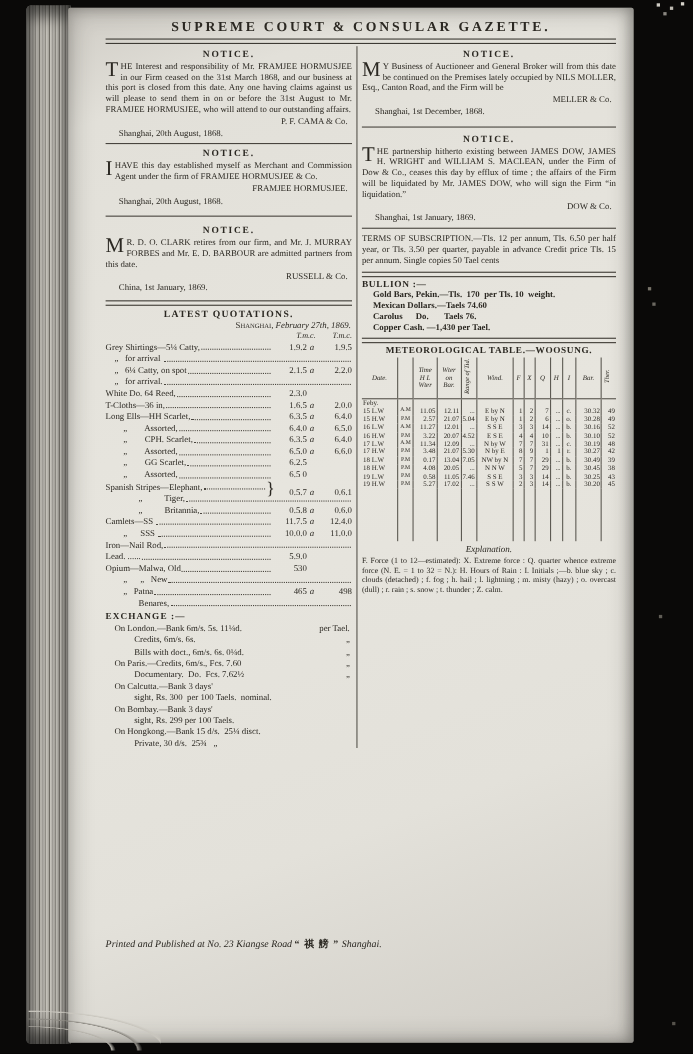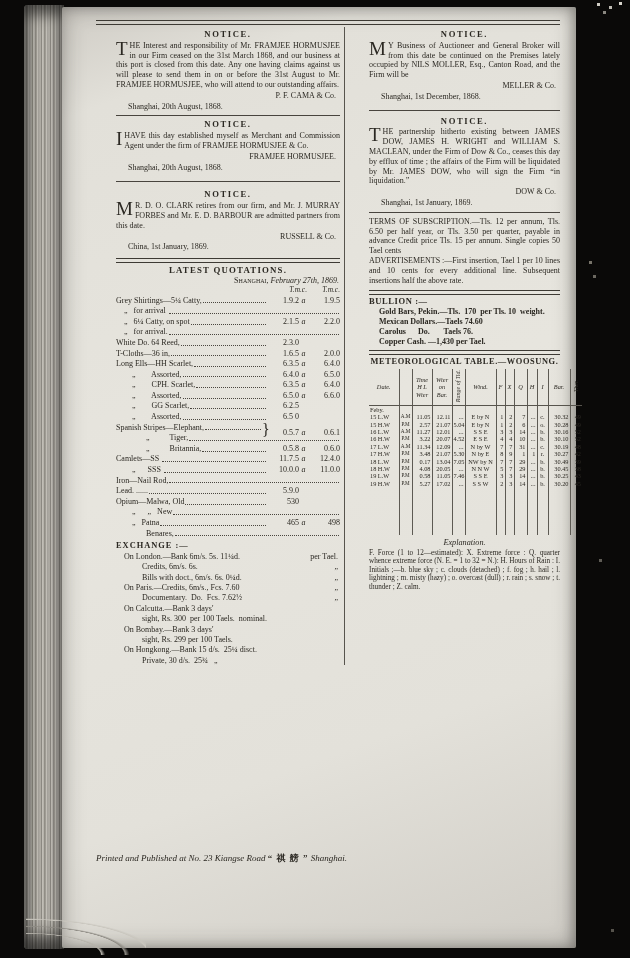--- a/index.html
+++ b/index.html
@@ -23,21 +23,21 @@
     background:linear-gradient(160deg,#cfccc5 0%,#e2e0d9 10%,#e7e5de 45%,#e3e1da 75%,#d0cdc6 100%);
     box-shadow:inset 0 0 22px rgba(40,38,34,.38), inset -4px 0 10px rgba(40,38,34,.25);}
   .print{padding:10px 16px 0 34px;}
   .masthead{text-align:center;font-size:12.5px;font-weight:bold;letter-spacing:2.5px;white-space:nowrap;}
   .rule-double{height:3px;border-top:1px solid #3d3a34;border-bottom:1px solid #3d3a34;margin:3px 0 2px;}
   .rule{border-top:1px solid #48443e;margin:4px 0;}
   .columns{display:flex;margin-top:1px;}
   .col-left{width:224px;flex:none;}
   .col-sep{width:1px;background:#57544d;margin:0 4px;flex:none;}
   .col-right{flex:1;min-width:0;}
-  .col-left,.col-right{font-size:8px;line-height:9.8px;text-align:justify;margin-left:20px;}
+  .col-left,.col-right{font-size:8px;line-height:9.8px;text-align:justify;}
   .notice-head{text-align:center;font-size:8.6px;font-weight:bold;letter-spacing:1.6px;margin:3px 0 1px;text-align-last:center;}
   .notice-body{margin:0;}
   .dropcap{float:left;font-size:19px;line-height:16px;padding-right:2px;}
   .sig{text-align:right;text-align-last:right;padding-right:4px;margin-top:1px;clear:both;}
   .dateline{padding-left:12px;margin:1px 0 2px;text-align:left;}
   
   .q-head{text-align:center;text-align-last:center;font-weight:bold;font-size:8.8px;letter-spacing:1.2px;margin:3px 0 0;}
   .q-date{text-align:right;text-align-last:right;padding-right:1px;}
   .sc{font-variant:small-caps;}
   .it{font-style:italic;}
@@ -85,20 +85,21 @@
 </style>
 </head>
 <body>
 
 <div class="scan">
   <div class="book-edge"></div>
   <div class="specks"></div>
 
   <div class="page">
     <div class="print">
+      <div class="masthead">SUPREME COURT &amp; CONSULAR GAZETTE.</div>
       <div class="rule-double"></div>
 
       <div class="columns">
 
         <div class="col-left">
           <div>
             <div class="notice-head">NOTICE.</div>
             <p class="notice-body"><span class="dropcap">T</span><span>HE Interest and responsibility of Mr. FRAMJEE HORMUSJEE in our Firm ceased on the 31st March 1868, and our business at this port is closed from this date.  Any one having claims against us will please to send them in on or before the 31st August to Mr. FRAMJEE HORMUSJEE, who will attend to our outstanding affairs.</span></p>
             <div class="sig">P. F. CAMA &amp; Co.</div>
             <div class="dateline">Shanghai, 20th August, 1868.</div>
@@ -346,21 +347,20 @@
           <div style="margin-top:6px">
             <div class="notice-head">NOTICE.</div>
             <p class="notice-body"><span class="dropcap">T</span><span>HE partnership hitherto existing between JAMES DOW, JAMES H. WRIGHT and WILLIAM S. MACLEAN, under the Firm of Dow &amp; Co.,  ceases  this day by efflux of time ; the affairs of the Firm will be liquidated by Mr. JAMES DOW, who will sign the Firm “in liquidation.”</span></p>
             <div class="sig">DOW &amp; Co.</div>
             <div class="dateline">Shanghai, 1st January, 1869.</div>
           </div>
           <div class="rule"></div>
 
           <div class="terms">
             <p>TERMS OF SUBSCRIPTION.—Tls. 12 per annum, Tls. 6.50 per half year, or Tls. 3.50 per quarter, payable in advance Credit price Tls. 15 per annum.  Single copies 50 Tael cents</p>
-            <p>ADVERTISEMENTS :—First  insertion, Tael 1 per 10 lines and 10 cents for every additional line.   Subsequent insertions half the above rate.</p>
           </div>
           <div class="rule-double" style="margin-top:5px"></div>
 
           <div>
             <div class="b-head">BULLION :—</div>
             <div id="bullion-lines">
                 <div class="b-line">Gold Bars, Pekin.—Tls.  170  per Tls. 10  weight.</div>
                 <div class="b-line">Mexican Dollars.—Taels 74.60</div>
                 <div class="b-line">Carolus      Do.       Taels 76.</div>
                 <div class="b-line">Copper Cash. —1,430 per Tael.</div>

